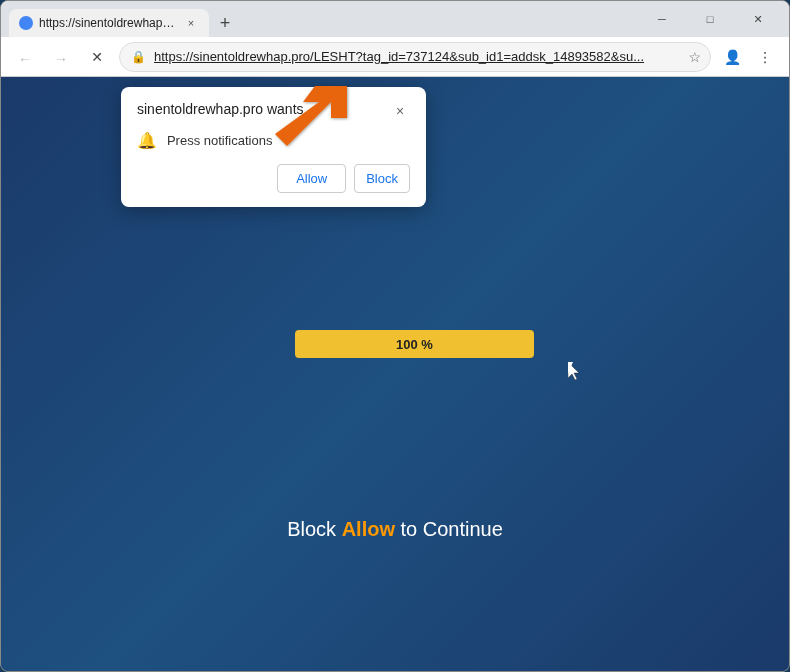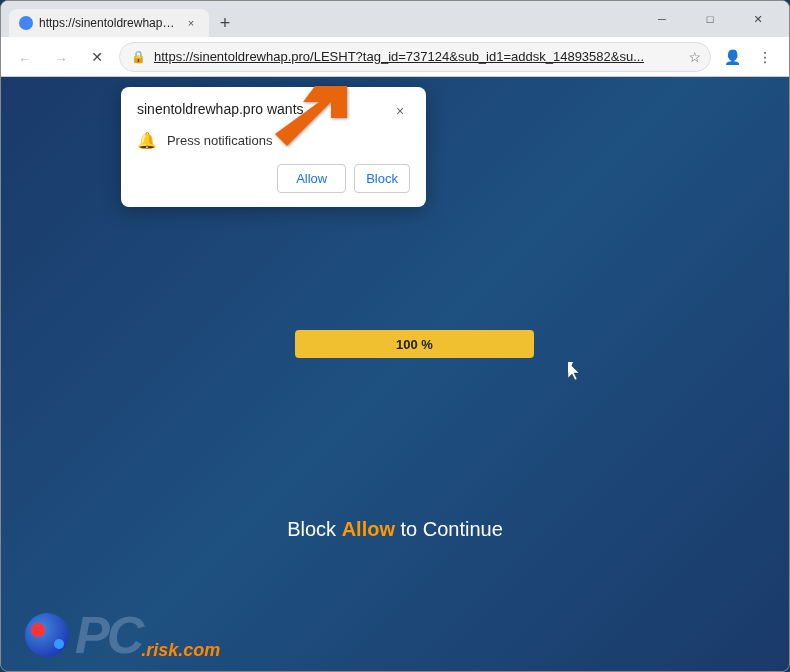--- a/index.html
+++ b/index.html
@@ -505,27 +505,20 @@
         <span class="progress-label">100 %</span>
       </div>
     </div>
 
     <div class="press-allow-text">
       <span>Block</span>
       <span class="allow-word">Allow</span>
       <span>to Continue</span>
     </div>
 
-    <div class="pcrisk-logo">
-      <div class="pc-ball"></div>
-      <div class="logo-container">
-        <span class="pc-text" style="font-size:52px;font-weight:900;color:rgba(180,200,230,0.3);font-style:italic;letter-spacing:-3px;">PC</span>
-        <span class="risk-text" style="position:static;font-size:18px;color:#ff8800;font-style:italic;font-weight:700;">.risk.com</span>
-      </div>
-    </div>
 
     <div class="cursor">
       <svg width="14" height="20" viewBox="0 0 14 20">
         <polygon points="0,0 0,16 4,12 7,18 9,17 6,11 11,11" fill="white" stroke="#333" stroke-width="0.5"></polygon>
       </svg>
     </div>
   </div>
 </div>
 
 </body></html>

